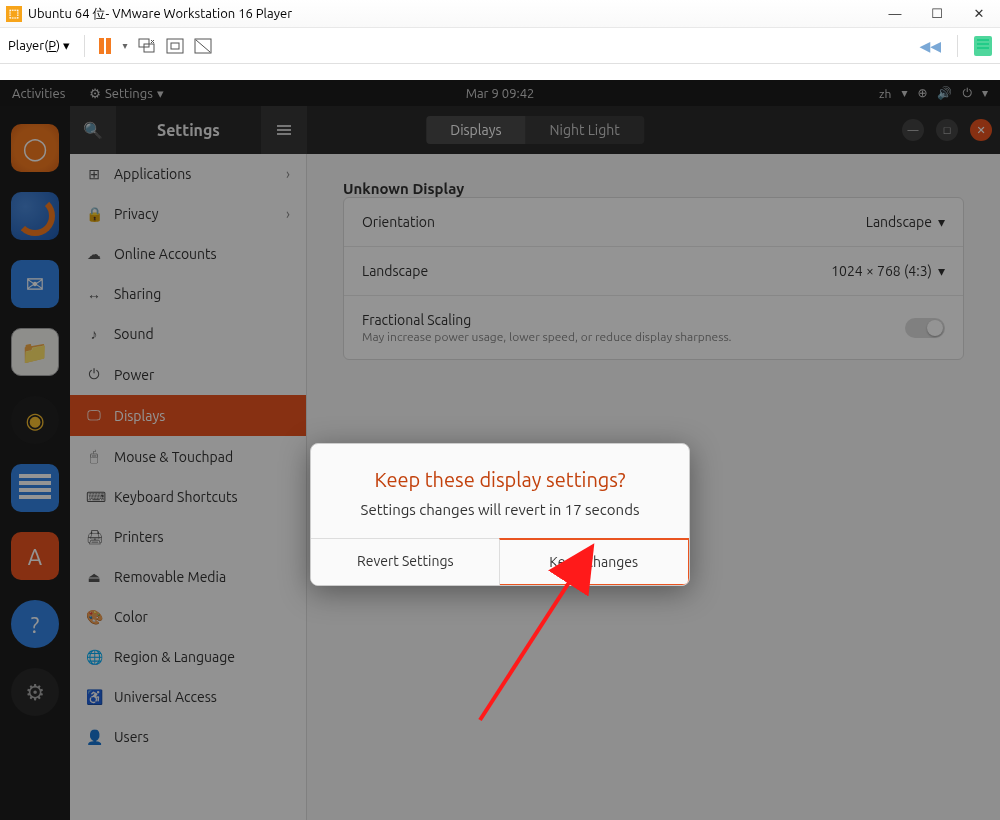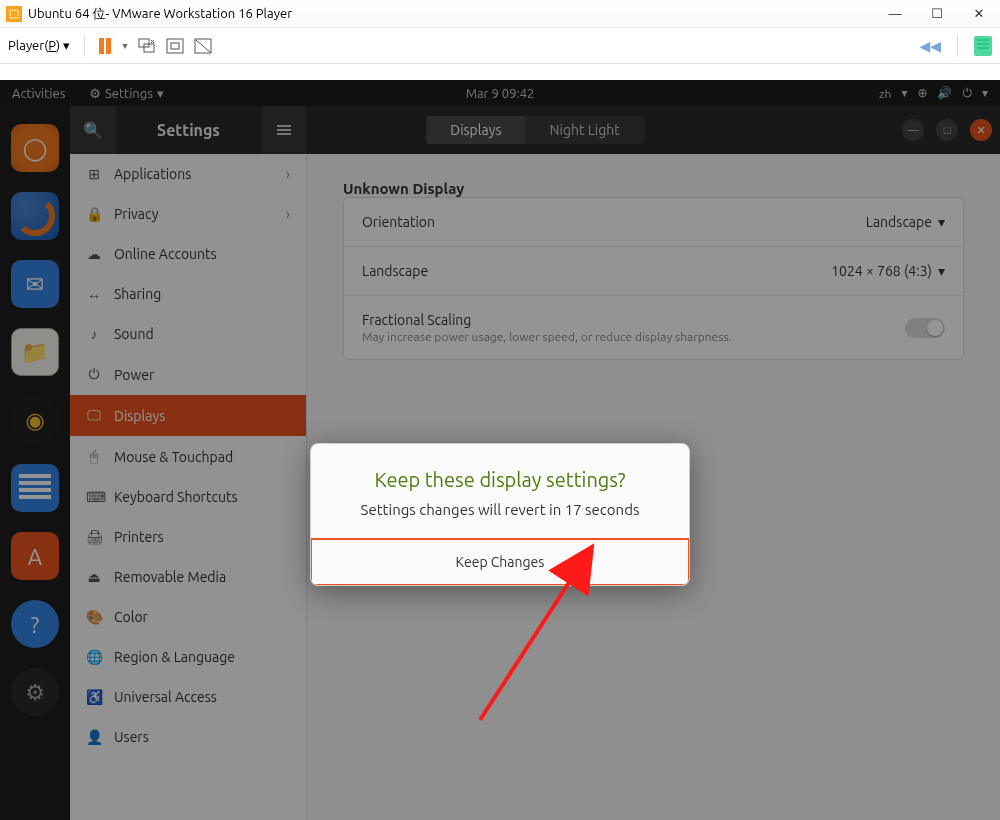--- a/index.html
+++ b/index.html
@@ -80,21 +80,21 @@
 .row:last-child { border-bottom: none; }
 .row .label { font-size: 14px; color: #333; }
 .row .sub { font-size: 12px; color: #888; margin-top: 2px; }
 .row .val { margin-left: auto; display: flex; align-items: center; gap: 6px; font-size: 14px; color: #333; }
 .switch { width: 40px; height: 20px; background: #ddd; border-radius: 10px; position: relative; }
 .switch::after { content:""; position:absolute; right:2px; top:2px; width:16px; height:16px; background:#fff; border-radius:50%; box-shadow:0 1px 2px rgba(0,0,0,0.3); }
 
 
 .dialog { position: absolute; left: 50%; top: 363px; transform: translateX(-50%); width: 380px; background: #fafafa; border-radius: 8px; z-index: 40; box-shadow: 0 6px 30px rgba(0,0,0,0.4); overflow: hidden; border: 1px solid #ccc; }
 .dialog-body { padding: 24px 20px 20px; text-align: center; }
-.dialog-title { font-size: 20px; color: #4d7c0f; margin-bottom: 10px; font-weight: 400; }
+.dialog-title { font-size: 20px; color: #c2410c; margin-bottom: 10px; font-weight: 400; }
 .dialog-msg { font-size: 15px; color: #333; }
 .dialog-btns { display: flex; border-top: 1px solid #ddd; }
 .dlg-btn { flex: 1; padding: 14px; text-align: center; font-size: 14px; background: #fafafa; color: #333; }
 .dlg-btn.primary { border: 2px solid #e95420; border-radius: 0 0 6px 0; margin: -1px; }
 .dlg-btn + .dlg-btn { border-left: 1px solid #ddd; }
 
 
 .arrow { position: absolute; z-index: 45; pointer-events: none; }
 
 
@@ -305,20 +305,21 @@
   </div>
 
   <div class="darken"></div>
 
   <div class="dialog">
     <div class="dialog-body">
       <div class="dialog-title">Keep these display settings?</div>
       <div class="dialog-msg">Settings changes will revert in 17 seconds</div>
     </div>
     <div class="dialog-btns">
+      <div class="dlg-btn">Revert Settings</div>
       <div class="dlg-btn primary">Keep Changes</div>
     </div>
   </div>
 
   <svg class="arrow" style="left:460px; top:450px;" width="160" height="200">
     <defs>
         <marker id="ah" markerWidth="12" markerHeight="12" refX="10" refY="6" orient="auto">
           <path d="M0,0 L12,6 L0,12 Z" fill="#ff1a1a"></path>
         </marker>
       </defs>

